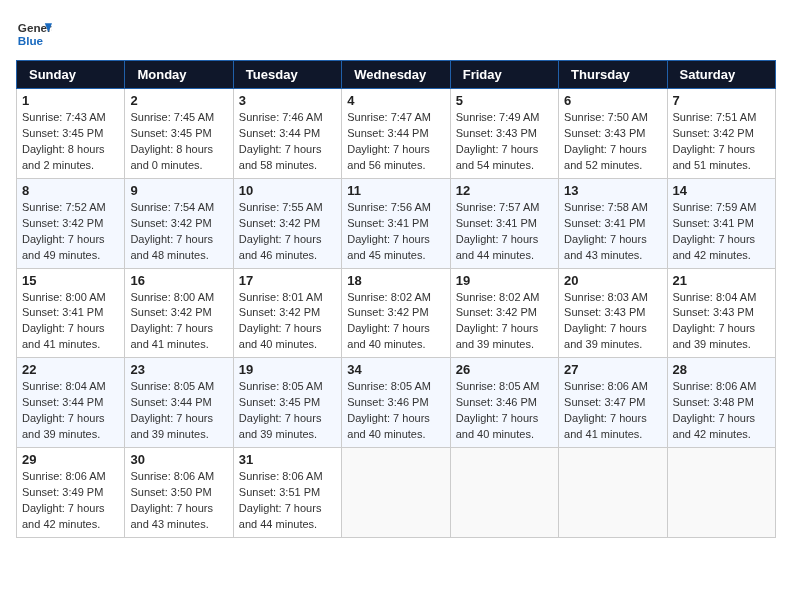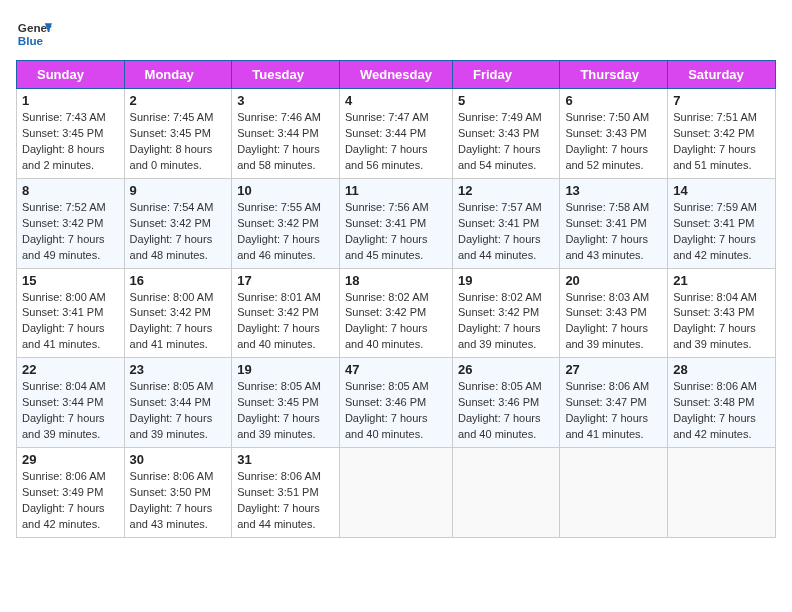--- a/index.html
+++ b/index.html
@@ -36,23 +36,23 @@
     .location-title {
       font-size: 16px;
       color: #444;
     }
     .calendar {
       width: 100%;
       border-collapse: collapse;
       font-size: 10.5px;
     }
     .calendar th {
-      background: #d946ef;
+      background: #0f172a;
       color: #fff;
-      padding: 6px 20px;
+      padding: 6px 12px;
       text-align: left;
       font-size: 13px;
       font-weight: bold;
       border: 1px solid #2060aa;
     }
     .calendar td {
       border: 1px solid #ccc;
       vertical-align: top;
       padding: 4px 5px;
       width: 108px;
@@ -205,21 +205,21 @@
         </td>
         <td>
           <span class="day-num">23</span>
           <div class="day-info">Sunrise: 8:05 AM<br>Sunset: 3:44 PM<br>Daylight: 7 hours and 39 minutes.</div>
         </td>
         <td>
           <span class="day-num">19</span>
           <div class="day-info">Sunrise: 8:05 AM<br>Sunset: 3:45 PM<br>Daylight: 7 hours and 39 minutes.</div>
         </td>
         <td>
-          <span class="day-num">47</span>
+          <span class="day-num">34</span>
           <div class="day-info">Sunrise: 8:05 AM<br>Sunset: 3:46 PM<br>Daylight: 7 hours and 40 minutes.</div>
         </td>
         <td>
           <span class="day-num">26</span>
           <div class="day-info">Sunrise: 8:05 AM<br>Sunset: 3:46 PM<br>Daylight: 7 hours and 40 minutes.</div>
         </td>
         <td>
           <span class="day-num">27</span>
           <div class="day-info">Sunrise: 8:06 AM<br>Sunset: 3:47 PM<br>Daylight: 7 hours and 41 minutes.</div>
         </td>

